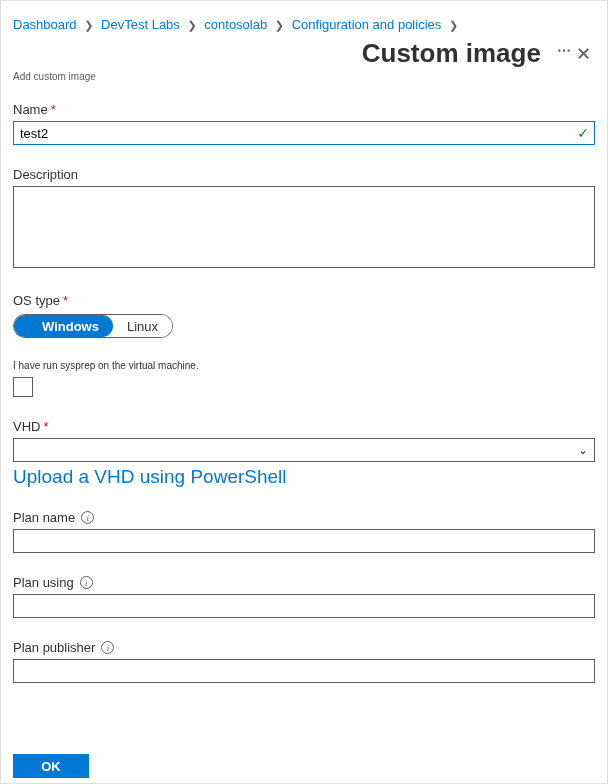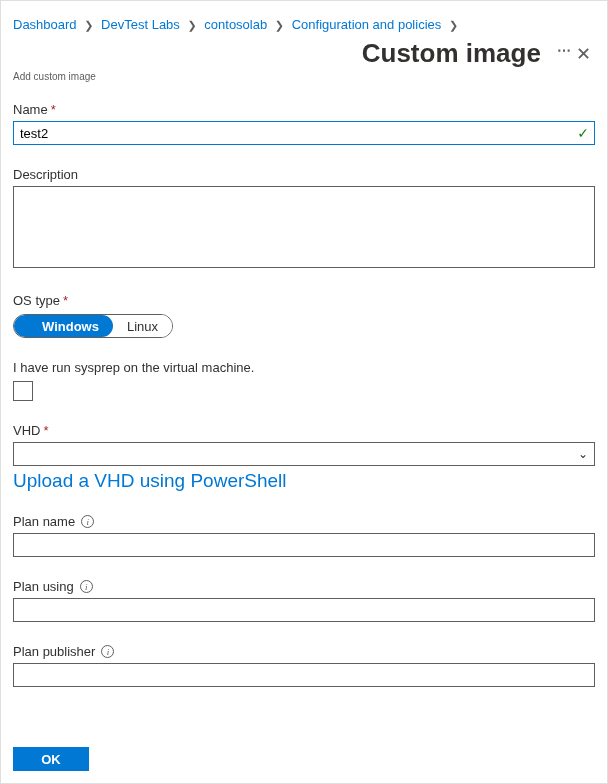--- a/index.html
+++ b/index.html
@@ -141,21 +141,21 @@
       background: #fff;
     }
     .pill-option.selected {
       background: #0078d4;
       color: #fff;
       font-weight: 600;
       border-radius: 14px;
       padding-left: 28px;
     }
     .sysprep-text {
-      font-size: 13px;
+      font-size: 10px;
       margin-bottom: 6px;
     }
     .checkbox {
       width: 20px;
       height: 20px;
       border: 1px solid #605e5c;
       cursor: pointer;
     }
     .dropdown {
       width: 100%;
@@ -173,21 +173,21 @@
     }
     .link {
       color: #0078d4;
       font-size: 19px;
       cursor: pointer;
       margin-top: 4px;
       display: inline-block;
     }
     .footer {
       position: absolute;
-      bottom: 12px;
+      bottom: 5px;
       left: 12px;
     }
     .ok-btn {
       background: #0078d4;
       color: #fff;
       border: none;
       height: 24px;
       width: 76px;
       font-size: 13px;
       font-weight: 600;

